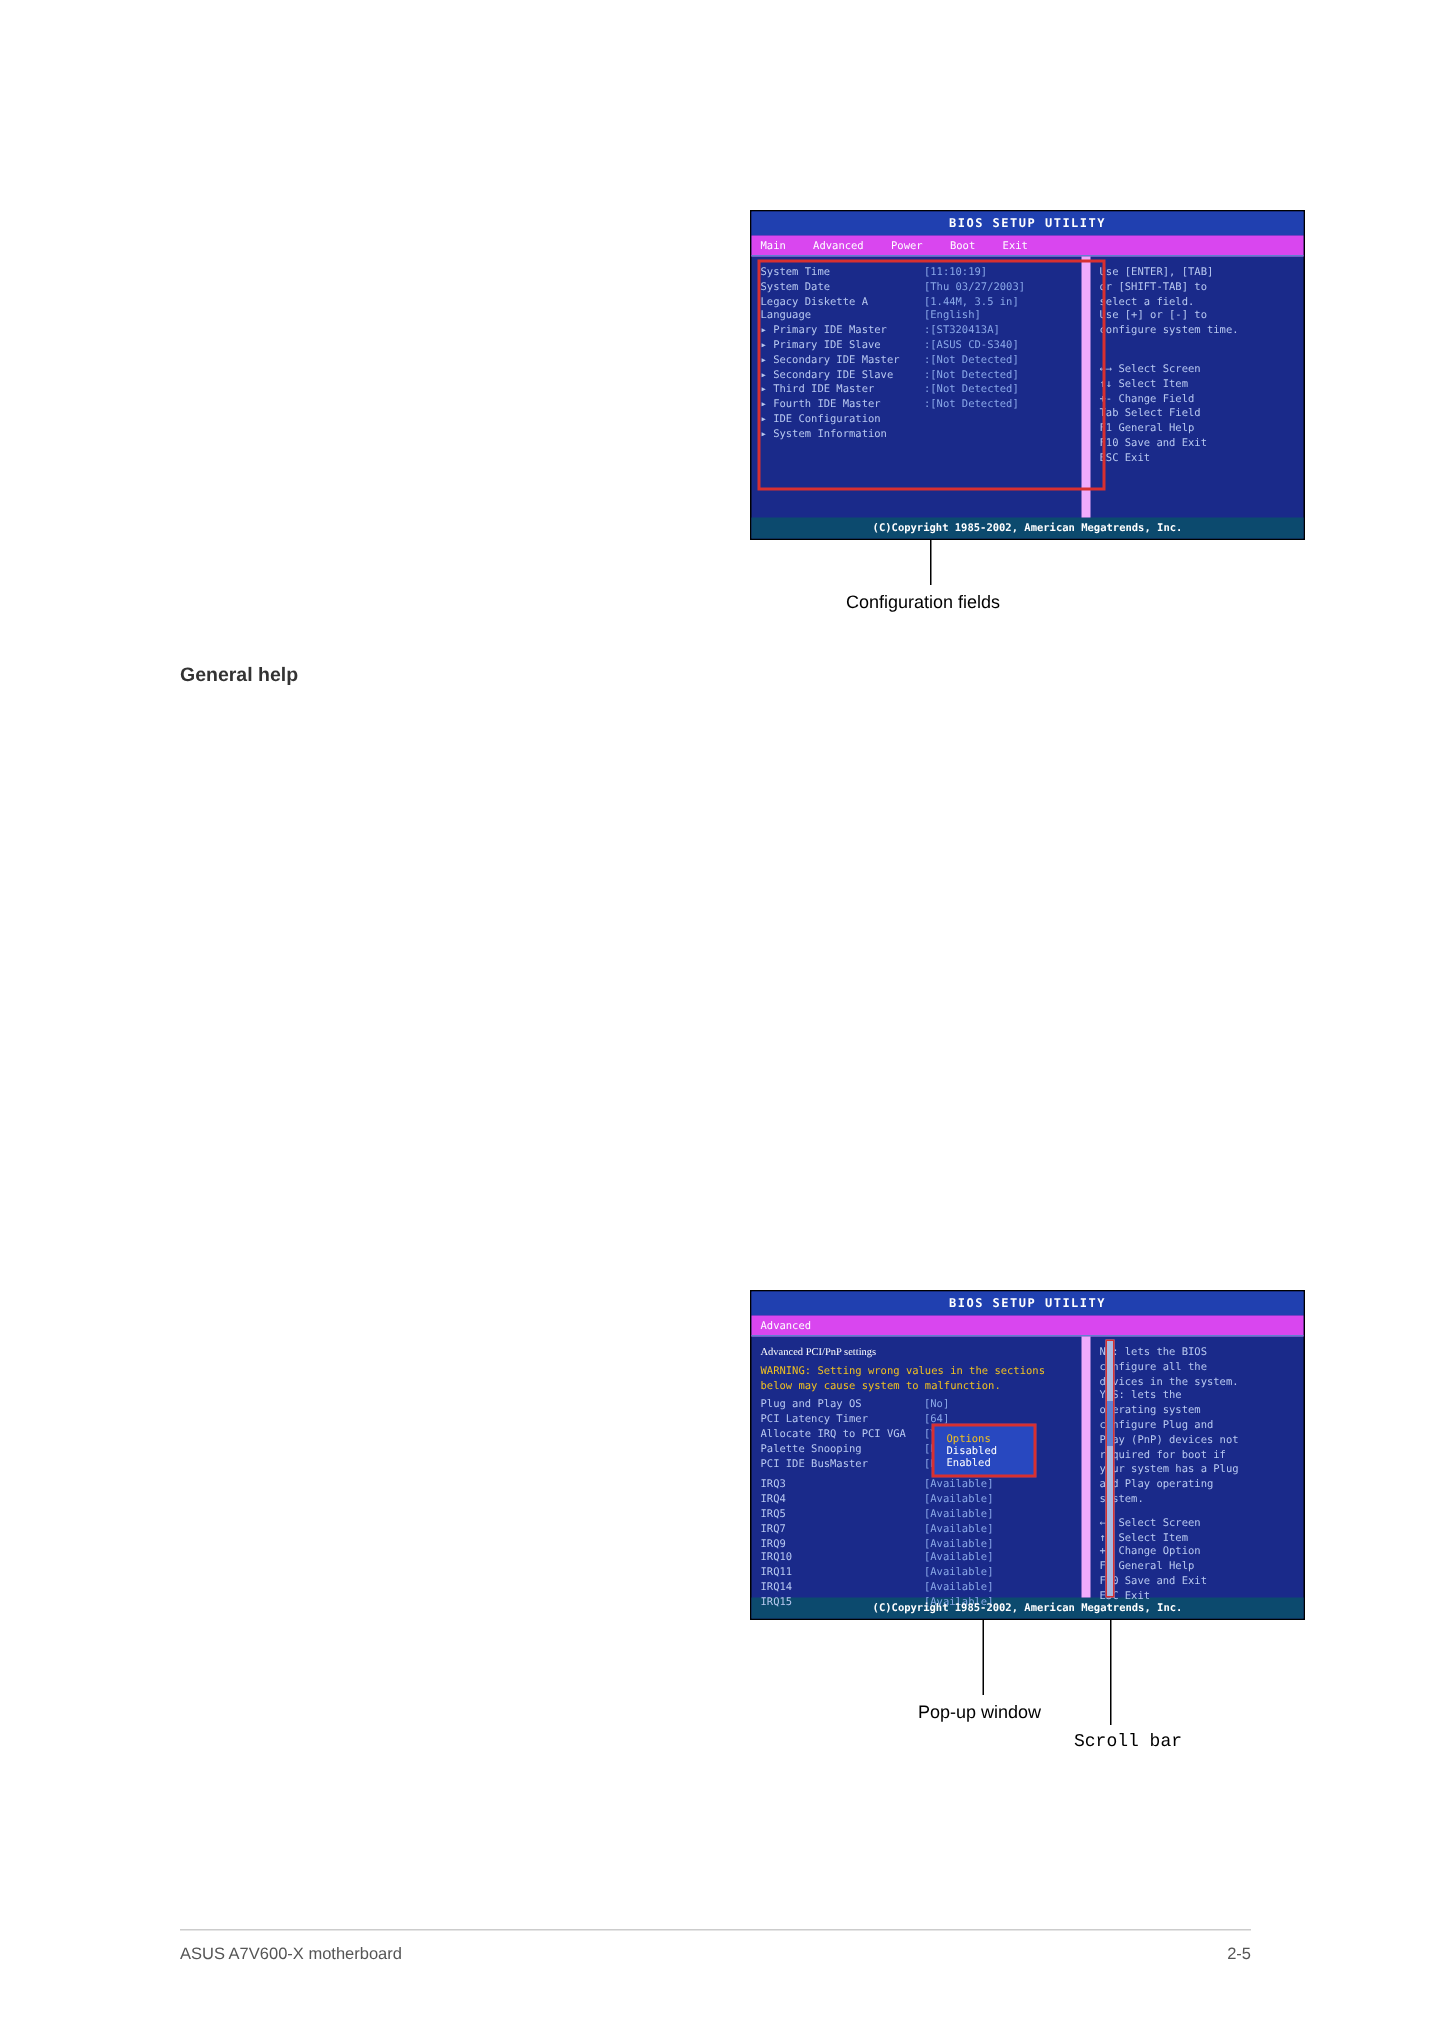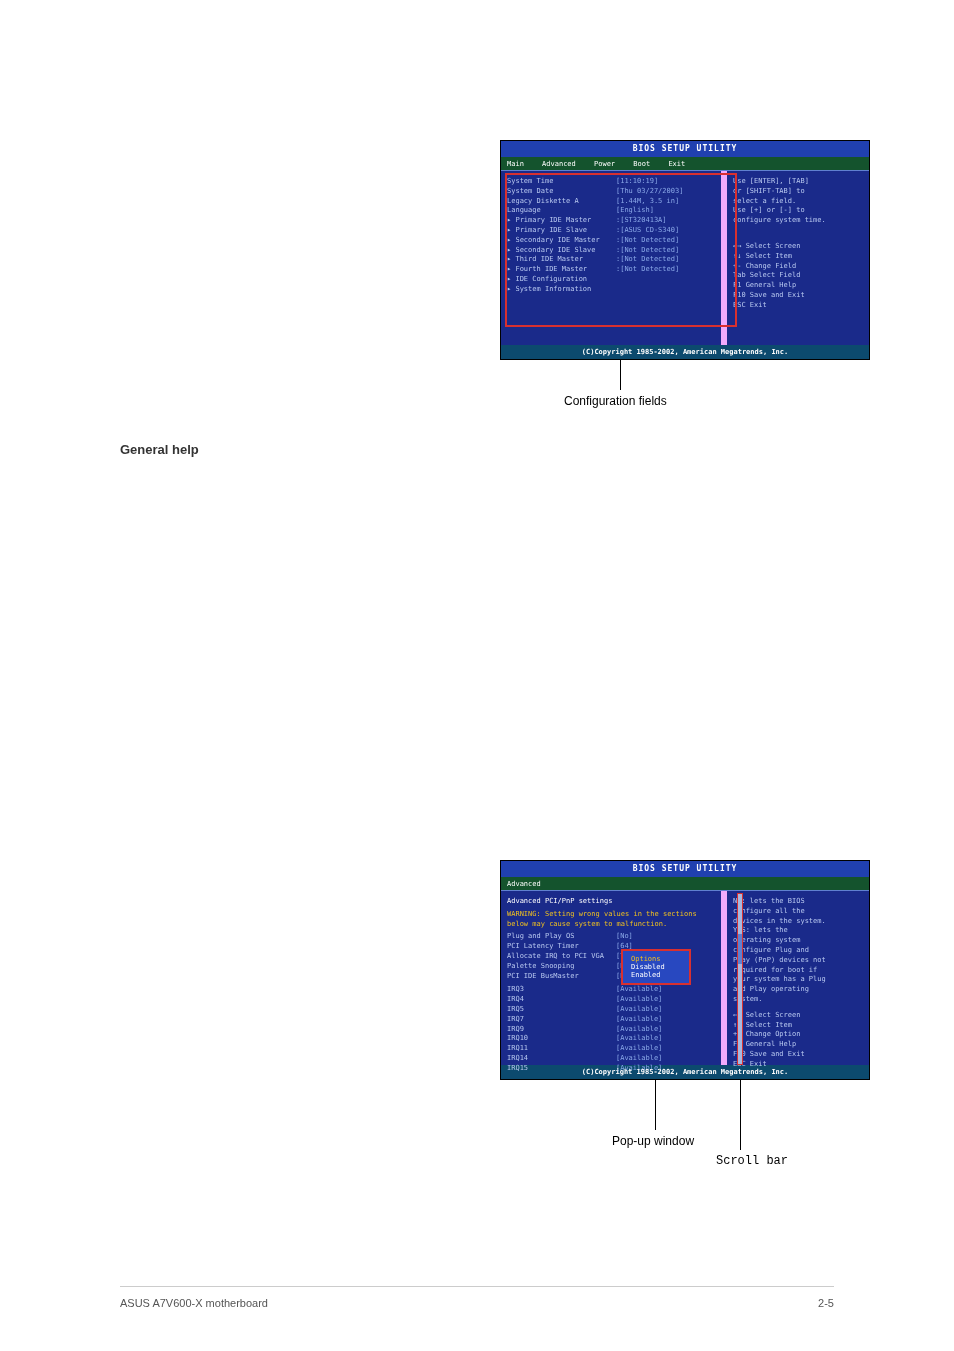--- a/index.html
+++ b/index.html
@@ -35,21 +35,21 @@
     background: #2040b0;
     color: #fff;
     text-align: center;
     line-height: 16px;
     font-weight: bold;
     font-size: 8px;
     letter-spacing: 1px;
   }
   .bios-menu {
     height: 14px;
-    background: #14532d;
+    background: #d946ef;
     border-bottom: 1px solid #6080d0;
     color: #fff;
     padding: 0 6px;
     font-size: 7px;
     line-height: 14px;
   }
   .bios-menu span { margin-right: 14px; }
   .bios-body {
     display: flex;
     height: 174px;
@@ -256,21 +256,21 @@
     <span class="bb">General help</span>
   </div>
 
   <div class="bios" style="left:500px; top:860px;">
     <div class="bios-title">BIOS SETUP UTILITY</div>
     <div class="bios-menu">
       <span>Advanced</span>
     </div>
     <div class="bios-body">
       <div class="bios-left">
-        <div style="color:#fff;">Advanced PCI/PnP settings</div>
+        <div style="color:#fff;font-family:Liberation Serif, serif;">Advanced PCI/PnP settings</div>
         <div style="color:#f0c020; margin:3px 0;">WARNING: Setting wrong values in the sections below may cause system to malfunction.</div>
         <div id="b2-rows-a">
             <div class="bios-row">
               <div class="bios-label">Plug and Play OS</div>
               <div class="bios-val">[No]</div>
             </div>
             <div class="bios-row">
               <div class="bios-label">PCI Latency Timer</div>
               <div class="bios-val">[64]</div>
             </div>

